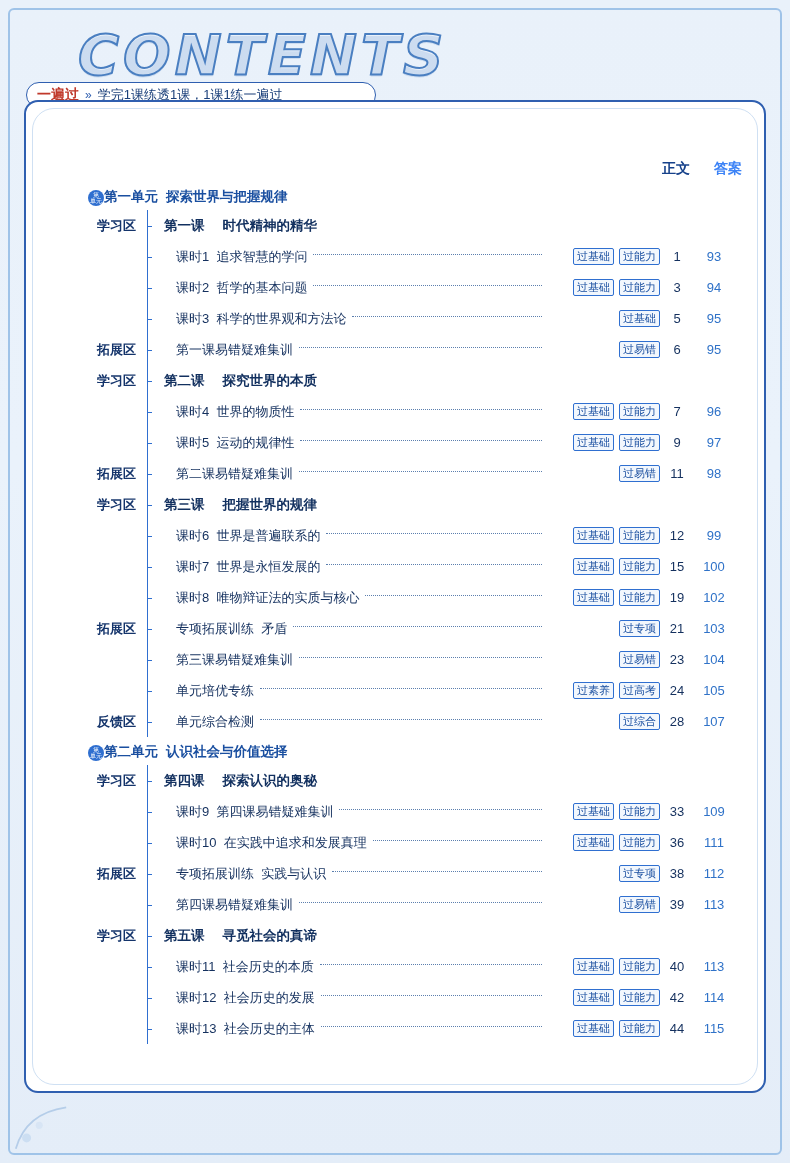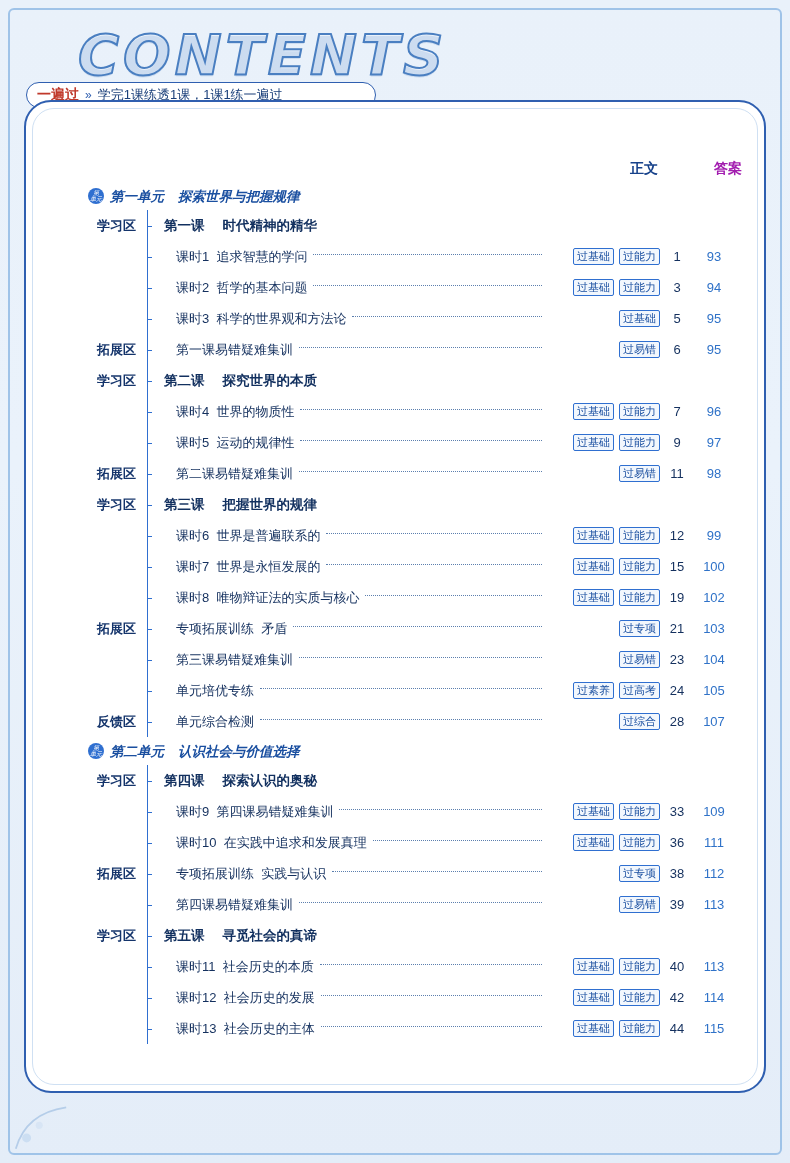--- a/index.html
+++ b/index.html
@@ -19,21 +19,21 @@
   .page::before{
     content:"";
     position:absolute;left:8px;top:8px;right:8px;bottom:8px;
     border:2px solid #9fc3e8;
     border-radius:6px;
   }
   .inner-frame{
     position:absolute;left:24px;top:100px;right:24px;bottom:70px;
     background:#ffffff;
     border:2px solid #2f5fb0;
-    border-radius:27px;
+    border-radius:14px;
   }
   .inner-frame::after{
     content:"";
     position:absolute;left:6px;top:6px;right:6px;bottom:6px;
     border:1px solid #cfe0f3;
     border-radius:22px;
     pointer-events:none;
   }
   
   .contents-word{
@@ -80,31 +80,30 @@
   .star{
     position:absolute;right:8px;top:-10px;width:86px;height:86px;
   }
   
   .col-head{
     position:absolute;top:58px;right:22px;
     display:flex;gap:24px;
     font-size:14px;font-weight:bold;color:#1b4f9c;
   }
   .col-head .zw{color:#16418a;}
-  .col-head .da{color:#a21caf;margin-left:32px;}
+  .col-head .da{color:#3b82f6;}
 
   .content{
     position:absolute;left:0;right:0;top:0;bottom:0;
     padding:80px 30px 0 36px;
     box-sizing:border-box;
   }
   .unit-head{
-    display:flex;align-items:flex-start;gap:6px;
+    display:flex;align-items:flex-end;
     margin:6px 0 4px 26px;
-    font-style:italic;
   }
   .unit-badge{
     width:16px;height:16px;border-radius:50%;
     background:#2f6fd0;color:#fff;font-size:7px;
     display:flex;align-items:center;justify-content:center;
     line-height:1;text-align:center;flex-shrink:0;
     font-family:"DejaVu Sans",sans-serif;
   }
   .unit-no{color:#1a4fa0;font-weight:bold;font-size:13.5px;}
   .unit-title{color:#1a4fa0;font-weight:bold;font-size:13.5px;margin-left:8px;}

